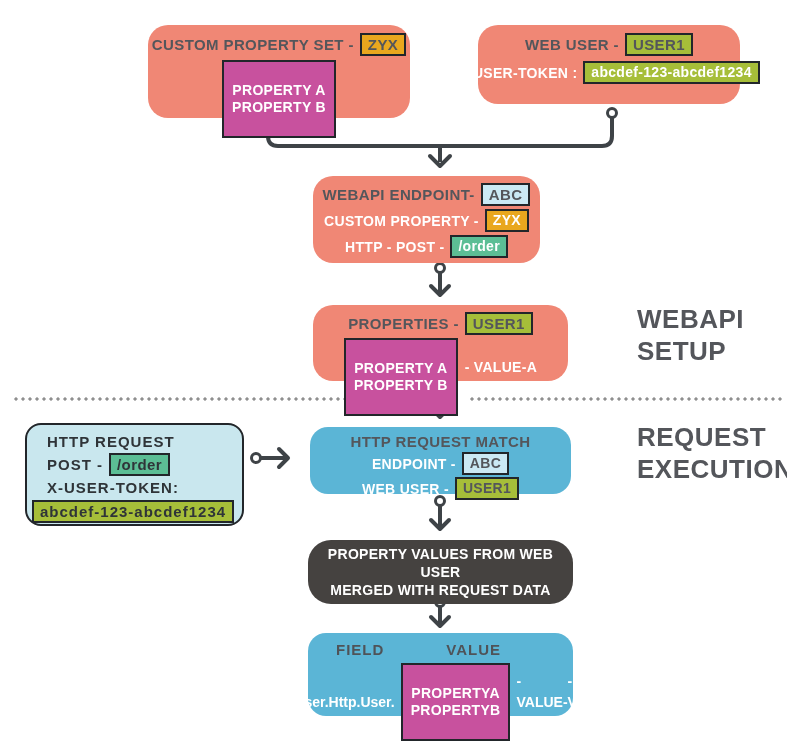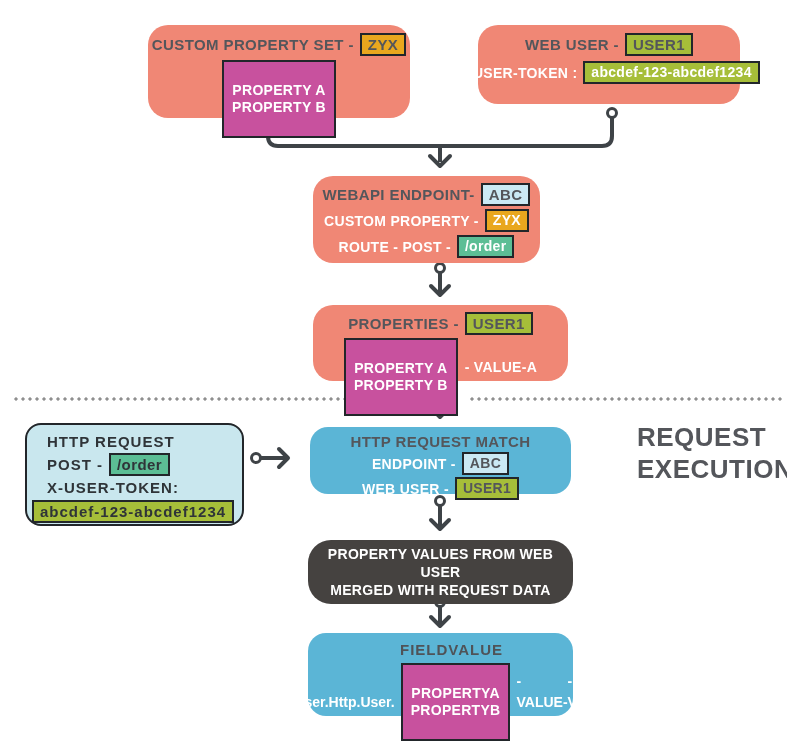--- a/index.html
+++ b/index.html
@@ -39,21 +39,21 @@
 
   #box-httpreq { position:absolute; left:25px; top:423px; width:219px; height:103px; background:#C9E7EE;
                  border:2.5px solid #22262A; border-radius:16px; display:flex; flex-direction:column;
                  align-items:flex-start; padding:5px 0 0 20px; color:#2F3438; font-size:15px; letter-spacing:1px; }
   .hr-line { display:flex; align-items:center; gap:6px; height:24px; white-space:nowrap; }
   .hr-badgeline { margin-left:-15px; height:27px; }
 
   .prop-row { display:flex; align-items:center; gap:7px; }
   .val-col  { display:flex; flex-direction:column; line-height:19px; text-align:left; }
 
-  .fv-head { display:flex; width:100%; padding-left:92px; color:#4F5358; font-size:15px; letter-spacing:1px; }
+  .fv-head { display:flex; width:100%; padding-left:28px; gap:62px; color:#4F5358; font-size:15px; letter-spacing:1px; }
   .fv-row  { display:flex; align-items:center; gap:6px; color:#fff; font-size:14px; }
   .fv-col  { display:flex; flex-direction:row; line-height:21px; }
   .fv-badge{ line-height:19px; padding:1px 7px; }
 
   .section-label { position:absolute; left:637px; color:#54565B; font-size:26px; line-height:32px; letter-spacing:.5px; white-space:pre-line; }
   #label-setup { top:303px; }
   #label-exec  { top:421px; }
 
   .dotline { position:absolute; top:397px; height:4px;
              background-image: radial-gradient(circle 1.6px at 2px 2px, #8F8F8F 98%, transparent);
@@ -125,21 +125,21 @@
   <div class="rbox salmon" id="box-endpoint">
     <div class="trow fs15">
       <span class="t-dark">WEBAPI ENDPOINT-</span>
       <span class="badge lightblue t-dark fs15">ABC</span>
     </div>
     <div class="trow fs14">
       <span class="t-white">CUSTOM PROPERTY -</span>
       <span class="badge orange t-white fs14">ZYX</span>
     </div>
     <div class="trow fs14">
-      <span class="t-white">ROUTE - POST -</span>
+      <span class="t-white">HTTP - POST -</span>
       <span class="badge teal t-white fs14">/order</span>
     </div>
   </div>
 
   <div class="rbox salmon" id="box-properties">
     <div class="trow fs15">
       <span class="t-dark">PROPERTIES -</span>
       <span class="badge green t-dark fs15">USER1</span>
     </div>
     <div class="prop-row fs14">
@@ -147,20 +147,22 @@
         <div>PROPERTY A</div>
         <div>PROPERTY B</div>
       </div>
       <div class="val-col t-white fs14">
         <span>- VALUE-A</span>
         <span>- VALUE-B</span>
       </div>
     </div>
   </div>
 
+  <div class="section-label" id="label-setup">WEBAPI
+SETUP</div>
   <div class="section-label" id="label-exec">REQUEST
 EXECUTION</div>
 
   <div id="box-httpreq">
     <div class="hr-line">HTTP REQUEST</div>
     <div class="hr-line">
       <span>POST -</span>
       <span class="badge teal fs15" style="color:#2F3438;">/order</span>
     </div>
     <div class="hr-line">X-USER-TOKEN:</div>

